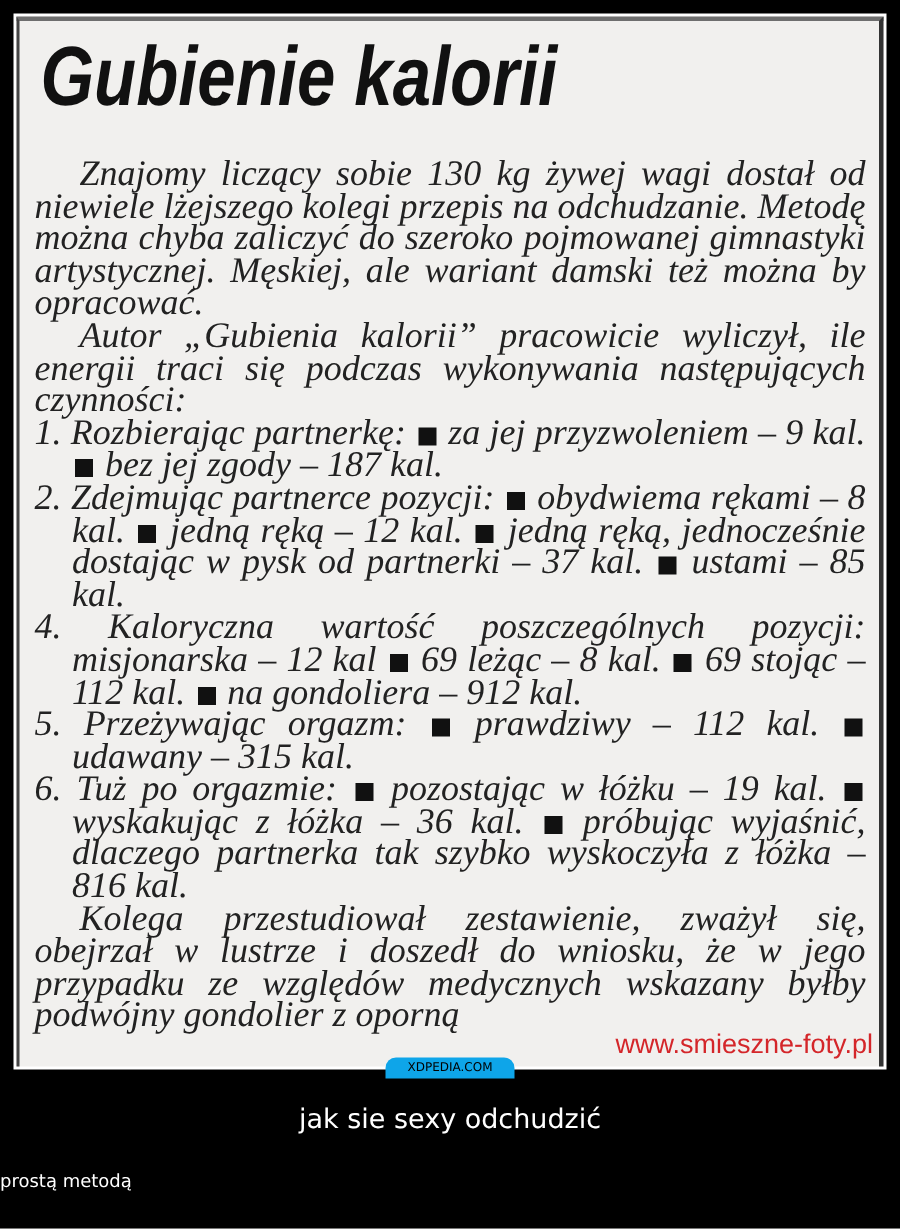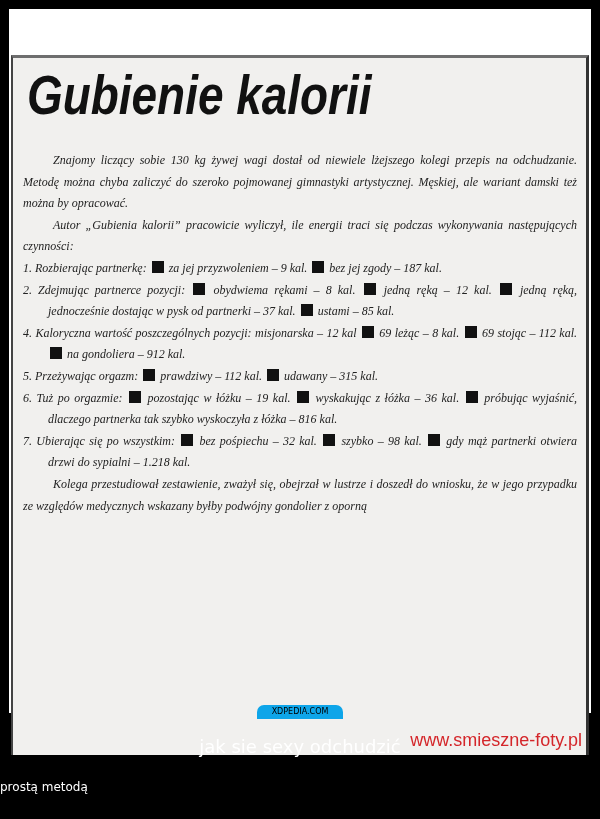--- a/index.html
+++ b/index.html
@@ -10,32 +10,31 @@
     .frame {
       position: absolute; left: 9px; top: 9px; width: 582px; height: 704px;
       background: #fff; box-sizing: border-box; padding: 2px;
     }
     .paper {
       position: relative; width: 100%; height: 100%; box-sizing: border-box;
       background: #f1f0ee; overflow: hidden;
       border-top: 3px solid #6e6e6e;
       border-left: 2px solid #444;
       border-right: 3px solid #333;
-      margin-top: 44px;
     }
     .title {
       position: absolute; left: 14px; top: 4px;
       font-family: "Liberation Sans", sans-serif; font-weight: bold; font-style: italic;
       font-size: 56px; letter-spacing: 0px; color: #111;
       transform: scaleX(0.82); transform-origin: left top; white-space: nowrap;
     }
     .article {
       position: absolute; left: 10px; top: 92px; width: 554px;
       font-family: "Liberation Serif", serif; font-style: italic;
-      font-size: 12px; line-height: 21.6px; color: #222; text-align: justify;
+      font-size: 24px; line-height: 21.6px; color: #222; text-align: justify;
     }
     .article p { margin: 0; }
     .article .indent { text-indent: 30px; }
     .list { margin: 0; padding: 0; list-style: none; }
     .list li { padding-left: 25px; text-indent: -25px; }
     .sq { display: inline-block; width: 12px; height: 12px; background: #111; vertical-align: -1px; margin: 0 2px; }
     .watermark {
       position: absolute; right: 4px; bottom: 4px; color: #d4262a;
       font-family: "Liberation Sans", sans-serif; font-size: 18px; font-weight: normal;
       letter-spacing: 0px; background: rgba(241,240,238,0.0);
@@ -105,30 +104,20 @@
         <li>
           <span>6.</span>
           <span>Tuż po orgazmie:</span>
           <span class="sq"></span>
           <span>pozostając w łóżku – 19 kal.</span>
           <span class="sq"></span>
           <span>wyskakując z łóżka – 36 kal.</span>
           <span class="sq"></span>
           <span>próbując wyjaśnić, dlaczego partnerka tak szybko wyskoczyła z łóżka – 816 kal.</span>
         </li>
-        <li>
-          <span>7.</span>
-          <span>Ubierając się po wszystkim:</span>
-          <span class="sq"></span>
-          <span>bez pośpiechu – 32 kal.</span>
-          <span class="sq"></span>
-          <span>szybko – 98 kal.</span>
-          <span class="sq"></span>
-          <span>gdy mąż partnerki otwiera drzwi do sypialni – 1.218 kal.</span>
-        </li>
       </ul>
       <p class="indent">Kolega przestudiował zestawienie, zważył się, obejrzał w lustrze i doszedł do wniosku, że w jego przypadku ze względów medycznych wskazany byłby podwójny gondolier z oporną</p>
     </div>
     <div class="watermark">www.smieszne-foty.pl</div>
   </div>
 </div>
 
 <div class="badge">XDPEDIA.COM</div>
 <div class="caption">jak sie sexy odchudzić</div>
 <div class="subcaption">prostą metodą</div>

